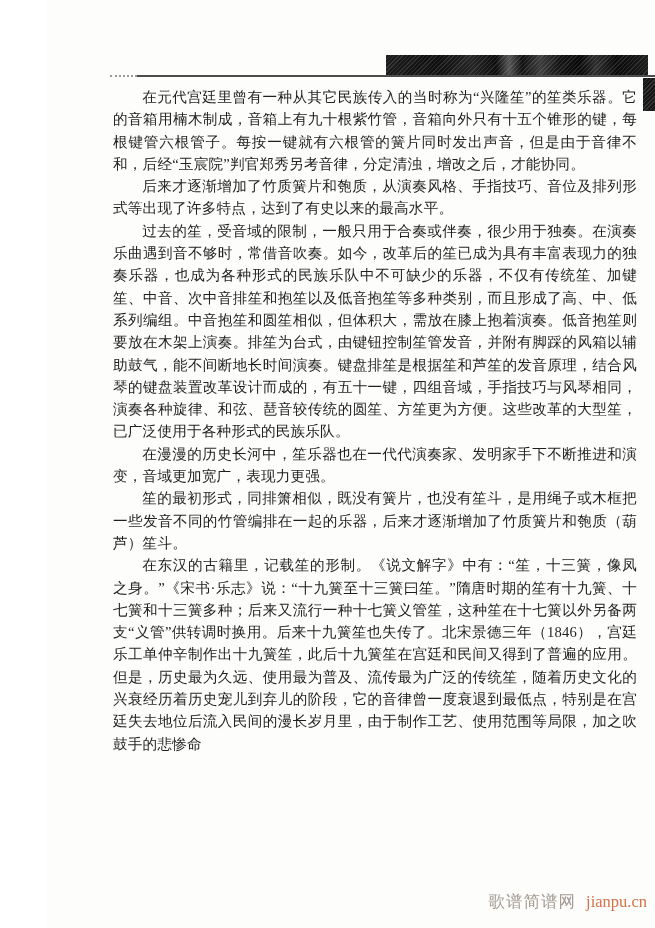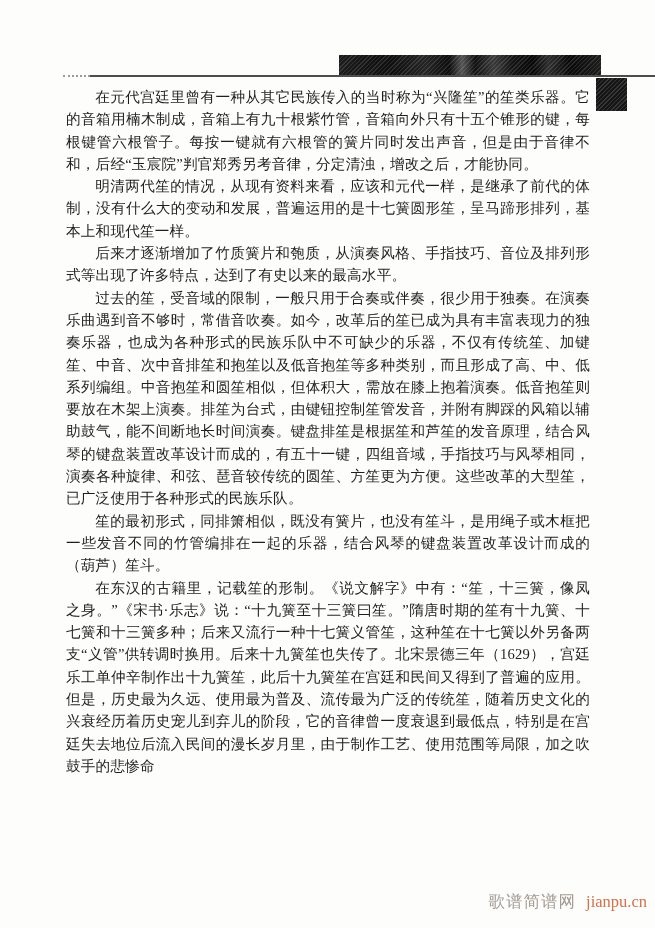--- a/index.html
+++ b/index.html
@@ -6,20 +6,21 @@
   body{
     width:655px;height:928px;
     background:#ffffff;
     font-family:"Liberation Serif","DejaVu Serif",serif;
     position:relative;
     overflow:hidden;
   }
   .page{
     position:absolute;inset:0;
     background:#fdfdfc;
+    margin-left:47px;
   }
   
   .header-band{
     position:absolute;
     left:339px;top:55px;width:262px;height:20px;
     background-color:#141414;
     background-image:
       repeating-linear-gradient(135deg, rgba(255,255,255,.12) 0 1px, transparent 1px 3px),
       linear-gradient(90deg,#1c1c1c 0%,#0f0f0f 20%,#262626 33%,#0d0d0d 42%,#555 47%,#111 52%,#3c3c3c 59%,#161616 66%,#080808 74%,#2e2e2e 80%,#0a0a0a 88%,#1d1d1d 100%);
   }
@@ -68,25 +69,25 @@
 
 <div class="page">
 
   <div class="header-band"></div>
   <div class="rule-dotted"></div>
   <div class="rule-solid"></div>
   <div class="edge-tab"></div>
 
   <div class="content">
     <p>在元代宫廷里曾有一种从其它民族传入的当时称为“兴隆笙”的笙类乐器。它的音箱用楠木制成，音箱上有九十根紫竹管，音箱向外只有十五个锥形的键，每根键管六根管子。每按一键就有六根管的簧片同时发出声音，但是由于音律不和，后经“玉宸院”判官郑秀另考音律，分定清浊，增改之后，才能协同。</p>
-    <p>明清两代笙的情况，从现有资料来看，应该和元代一样，是继承了前代的体制，没有什么大的变动和发展，普遍运用的是十七簧圆形笙，呈马蹄形排列，基本上和现代笙一样。</p>
     <p>后来才逐渐增加了竹质簧片和匏质，从演奏风格、手指技巧、音位及排列形式等出现了许多特点，达到了有史以来的最高水平。</p>
     <p>过去的笙，受音域的限制，一般只用于合奏或伴奏，很少用于独奏。在演奏乐曲遇到音不够时，常借音吹奏。如今，改革后的笙已成为具有丰富表现力的独奏乐器，也成为各种形式的民族乐队中不可缺少的乐器，不仅有传统笙、加键笙、中音、次中音排笙和抱笙以及低音抱笙等多种类别，而且形成了高、中、低系列编组。中音抱笙和圆笙相似，但体积大，需放在膝上抱着演奏。低音抱笙则要放在木架上演奏。排笙为台式，由键钮控制笙管发音，并附有脚踩的风箱以辅助鼓气，能不间断地长时间演奏。键盘排笙是根据笙和芦笙的发音原理，结合风琴的键盘装置改革设计而成的，有五十一键，四组音域，手指技巧与风琴相同，演奏各种旋律、和弦、琶音较传统的圆笙、方笙更为方便。这些改革的大型笙，已广泛使用于各种形式的民族乐队。</p>
-    <p>笙的最初形式，同排箫相似，既没有簧片，也没有笙斗，是用绳子或木框把一些发音不同的竹管编排在一起的乐器，结合风琴的键盘装置改革设计而成的（葫芦）笙斗。</p>
-    <p>在东汉的古籍里，记载笙的形制。《说文解字》中有：“笙，十三簧，像凤之身。”《宋书·乐志》说：“十九簧至十三簧曰笙。”隋唐时期的笙有十九簧、十七簧和十三簧多种；后来又流行一种十七簧义管笙，这种笙在十七簧以外另备两支“义管”供转调时换用。后来十九簧笙也失传了。北宋景德三年（1629），宫廷乐工单仲辛制作出十九簧笙，此后十九簧笙在宫廷和民间又得到了普遍的应用。但是，历史最为久远、使用最为普及、流传最为广泛的传统笙，随着历史文化的兴衰经历着历史宠儿到弃儿的阶段，它的音律曾一度衰退到最低点，特别是在宫廷失去地位后流入民间的漫长岁月里，由于制作工艺、使用范围等局限，加之吹鼓手的悲惨命</p>
+    <p>在漫漫的历史长河中，笙乐器也在一代代演奏家、发明家手下不断推进和演变，音域更加宽广，表现力更强。</p>
+    <p>笙的最初形式，同排箫相似，既没有簧片，也没有笙斗，是用绳子或木框把一些发音不同的竹管编排在一起的乐器，后来才逐渐增加了竹质簧片和匏质（葫芦）笙斗。</p>
+    <p>在东汉的古籍里，记载笙的形制。《说文解字》中有：“笙，十三簧，像凤之身。”《宋书·乐志》说：“十九簧至十三簧曰笙。”隋唐时期的笙有十九簧、十七簧和十三簧多种；后来又流行一种十七簧义管笙，这种笙在十七簧以外另备两支“义管”供转调时换用。后来十九簧笙也失传了。北宋景德三年（1846），宫廷乐工单仲辛制作出十九簧笙，此后十九簧笙在宫廷和民间又得到了普遍的应用。但是，历史最为久远、使用最为普及、流传最为广泛的传统笙，随着历史文化的兴衰经历着历史宠儿到弃儿的阶段，它的音律曾一度衰退到最低点，特别是在宫廷失去地位后流入民间的漫长岁月里，由于制作工艺、使用范围等局限，加之吹鼓手的悲惨命</p>
   </div>
 
   <div class="watermark">
     <span class="site-name">歌谱简谱网</span>
     <span class="site-url">jianpu.cn</span>
   </div>
 
 </div>
 
 </body></html>

